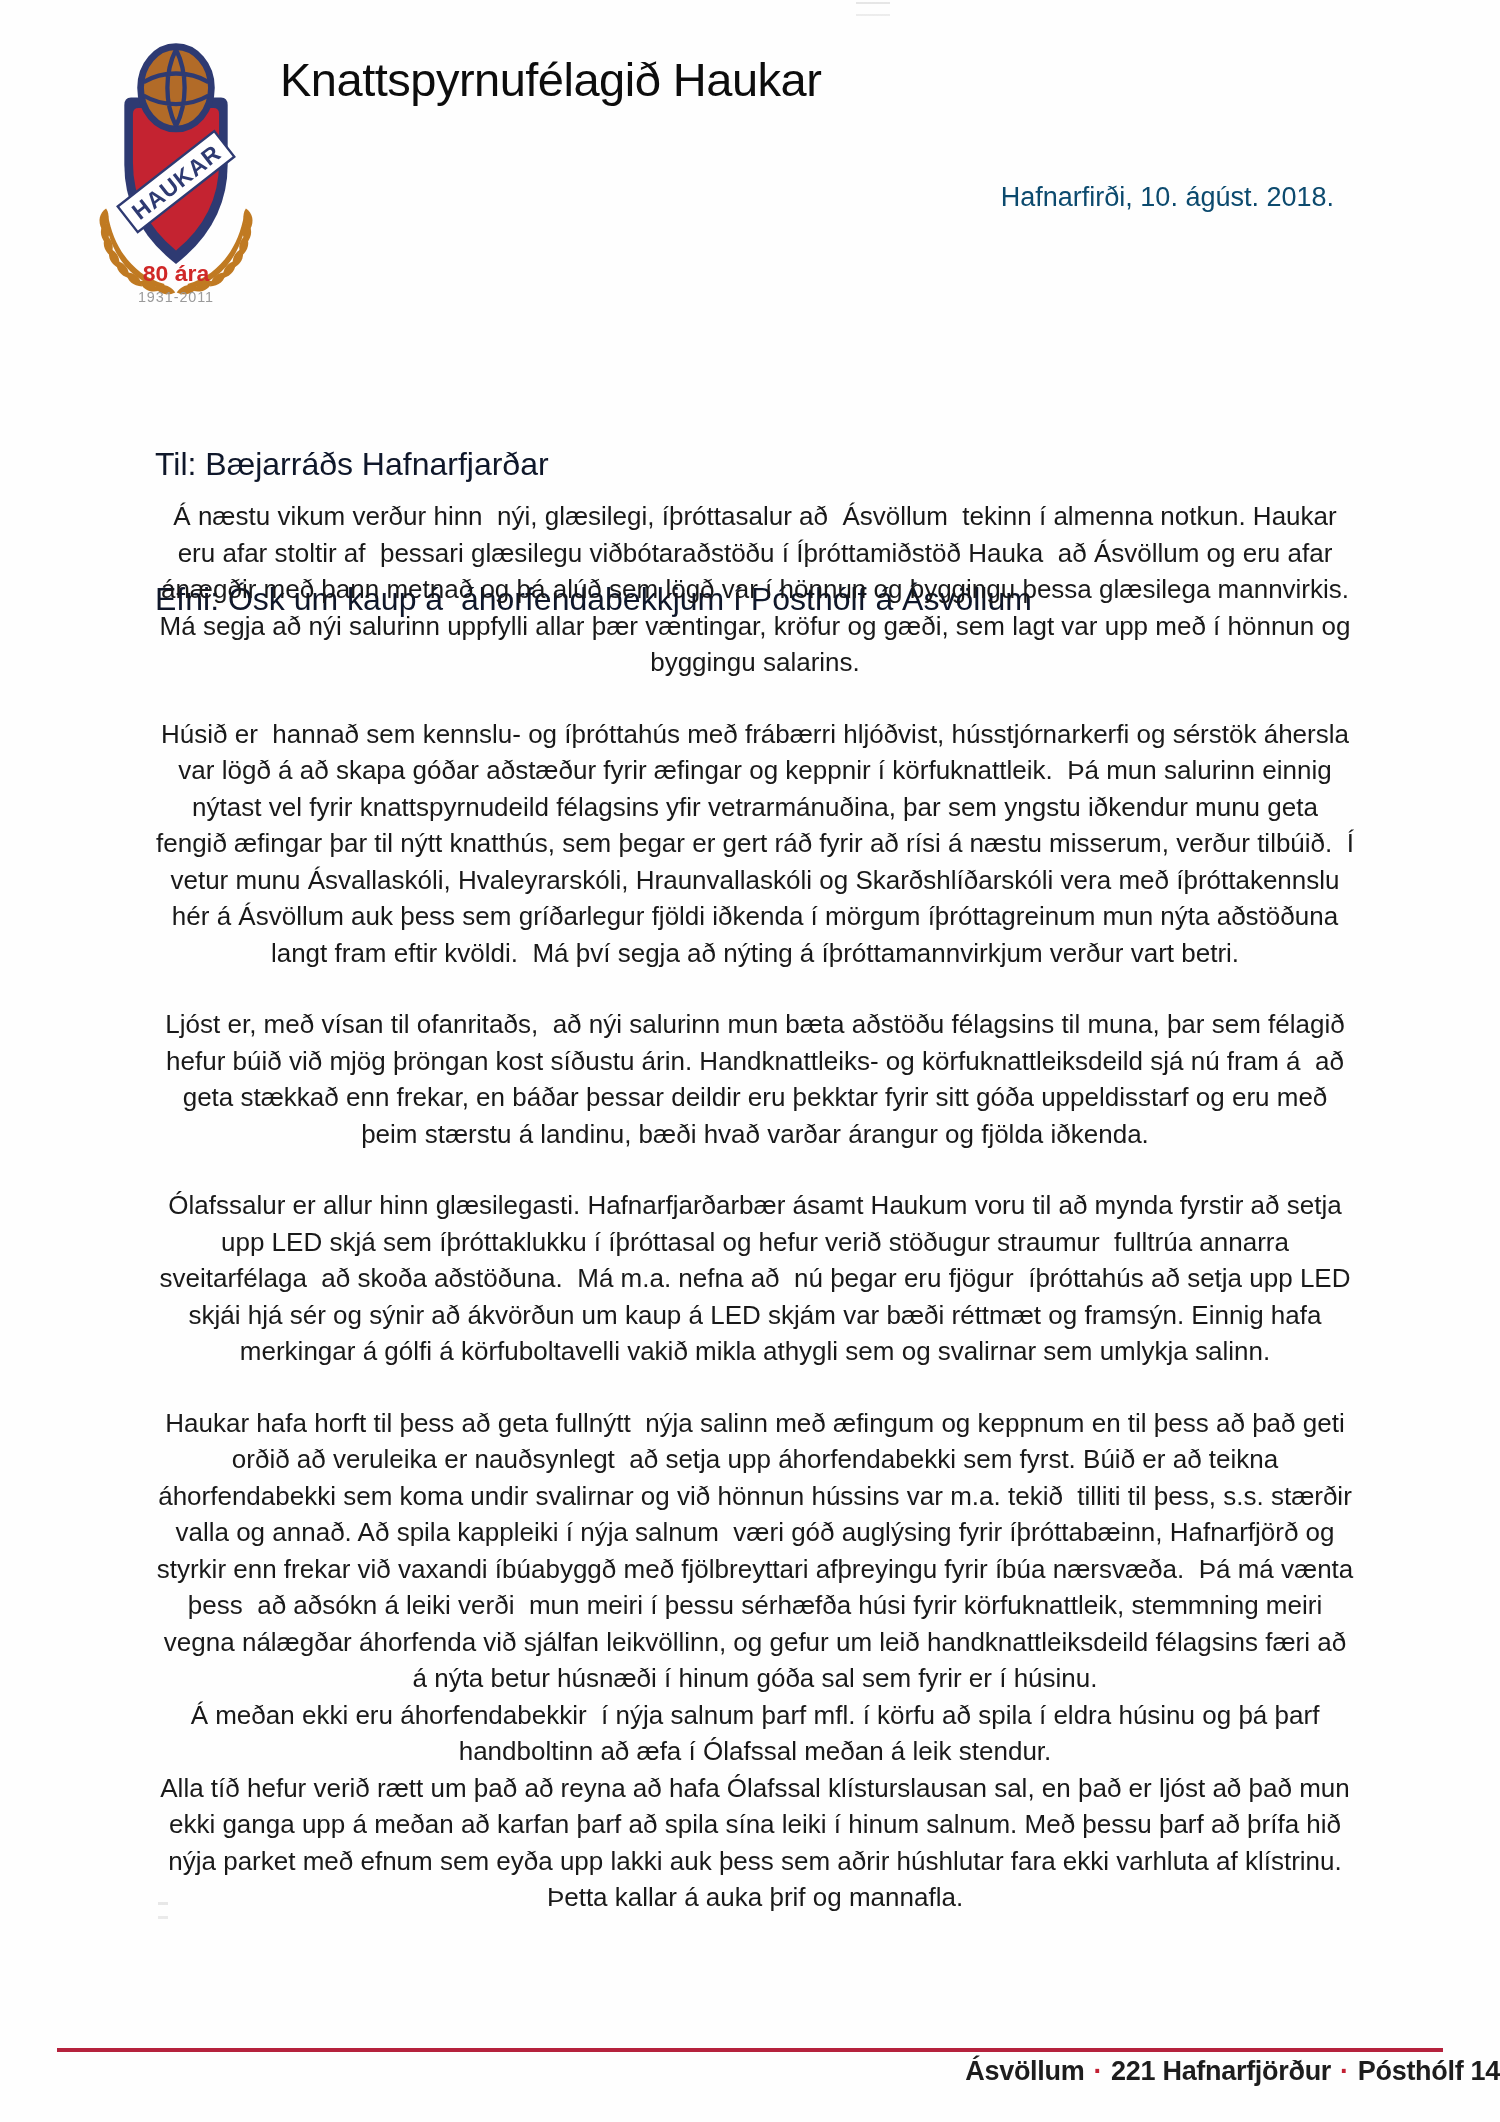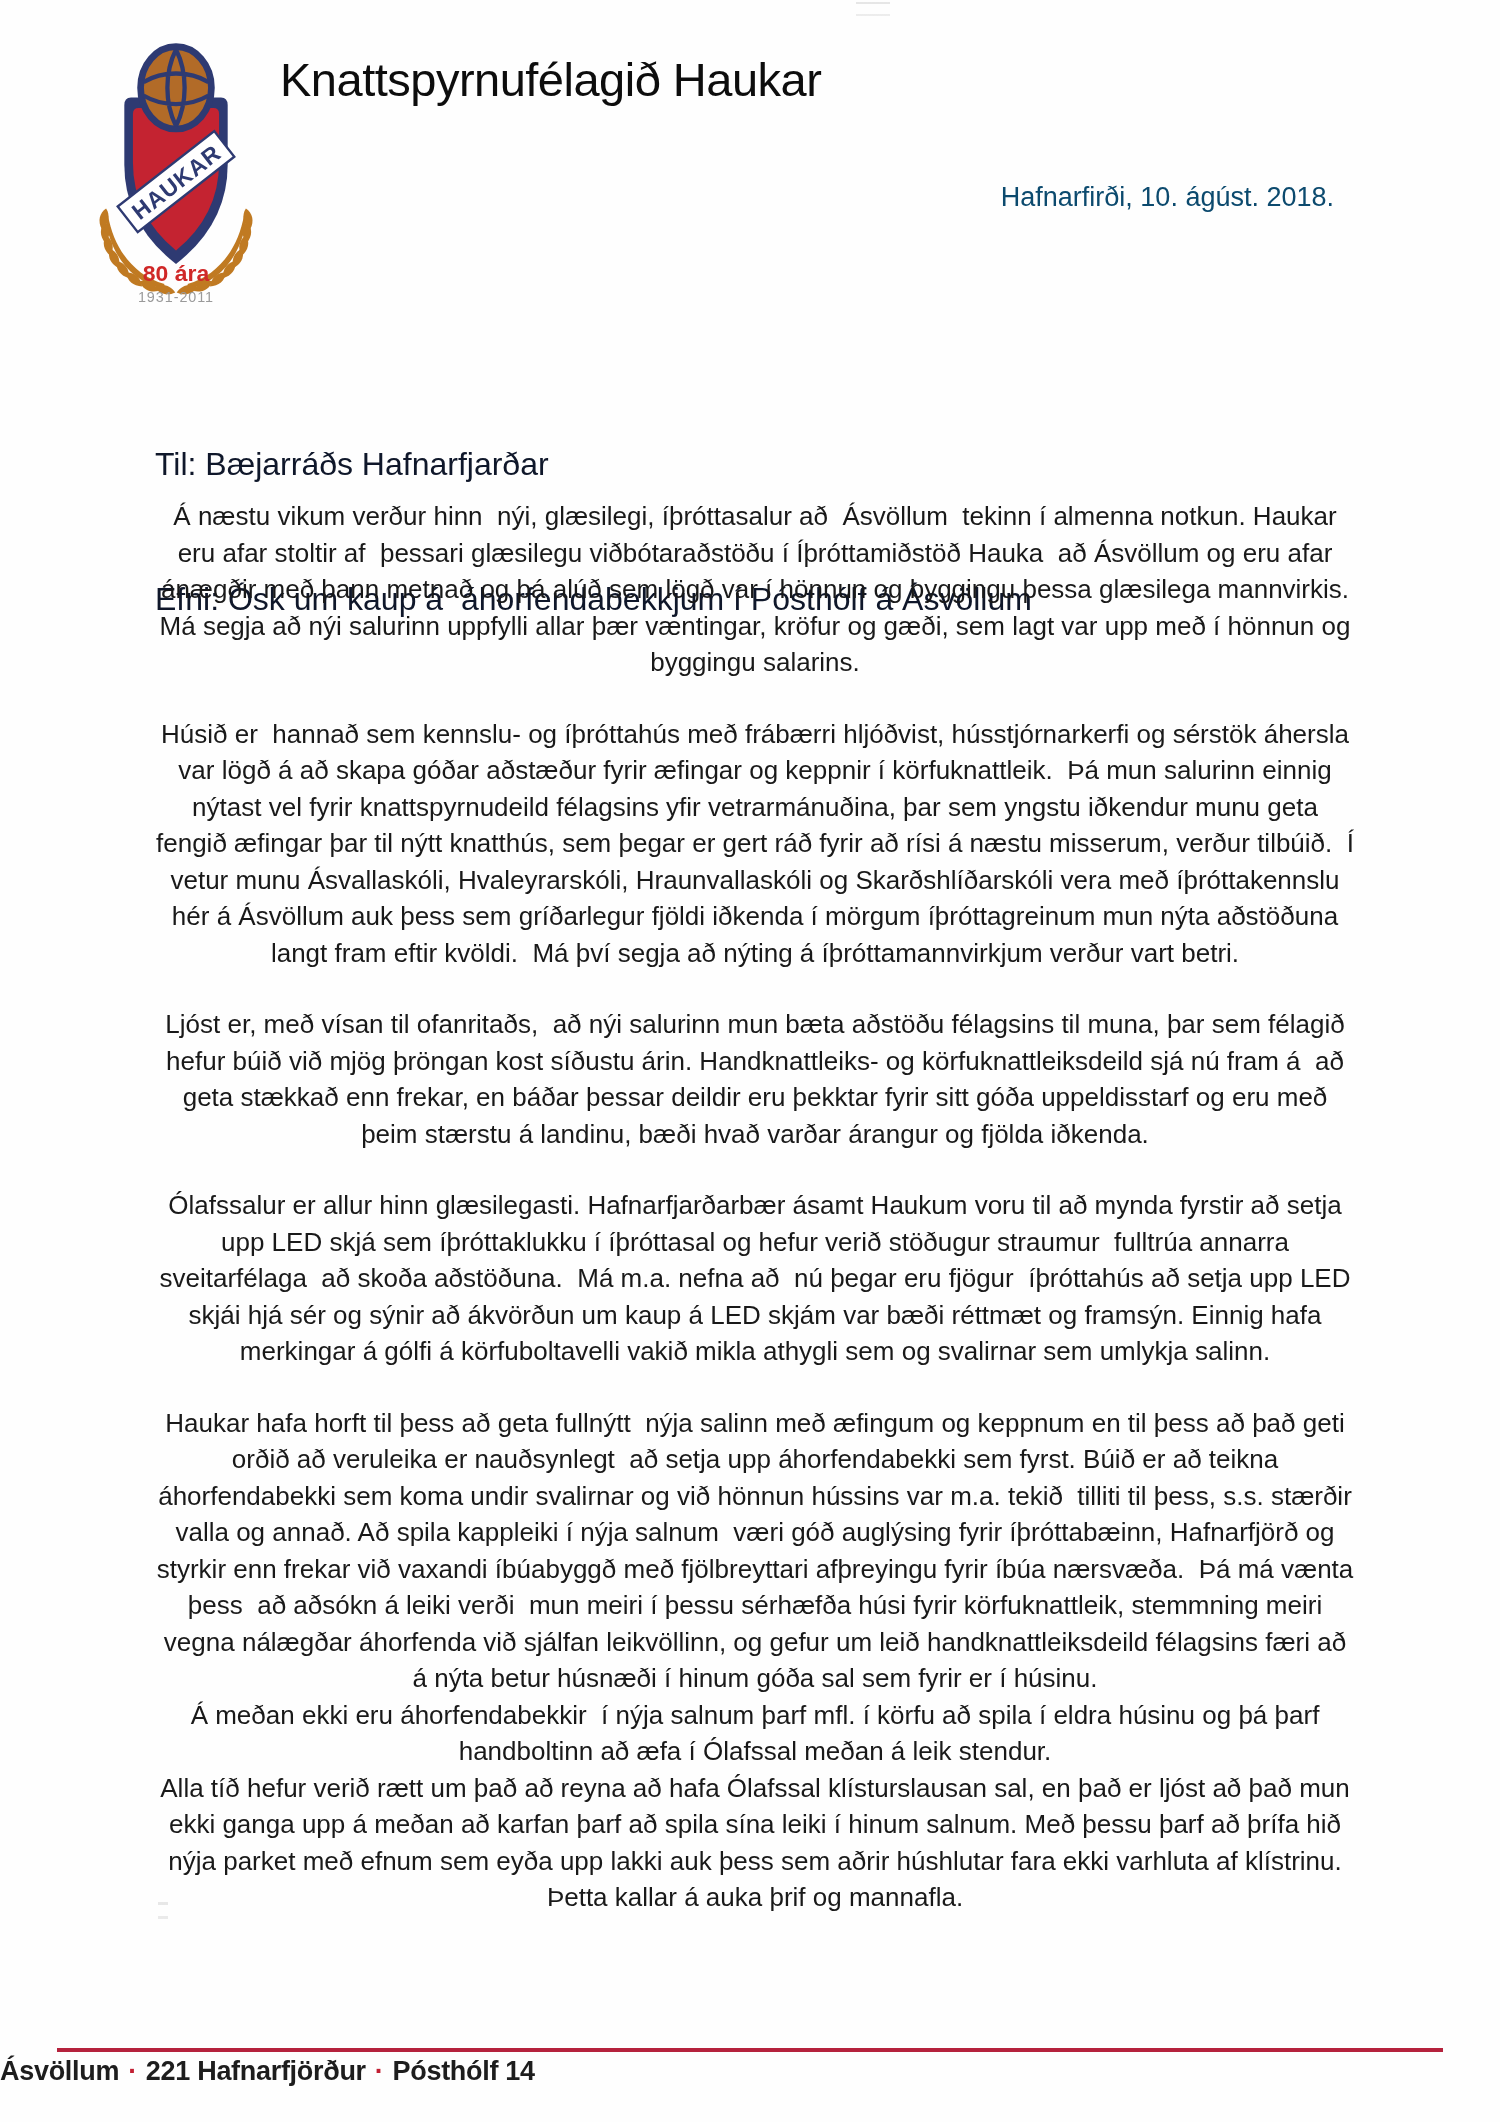--- a/index.html
+++ b/index.html
@@ -32,21 +32,21 @@
     font-size:26px; line-height:36.5px; color:#191919;
     text-align:center;
   }
   .letter-body p { margin:0 0 35px 0; white-space:pre-wrap; }
   .footer-rule {
     position:absolute; left:57px; top:2040px; width:1386px; height:4px;
     border:0;
   }
   .page-footer {
     position:absolute; left:0; top:2056px; width:100%;
-    text-align:left; font-size:27px; font-weight:bold;
+    text-align:right; font-size:27px; font-weight:bold;
     letter-spacing:-0.3px; color:#1d1d1d; white-space:nowrap;
   }
   .page-footer .sep { padding:0 9px; font-weight:bold; }
   .artifact-top {
     position:absolute; left:856px; top:2px; width:34px; height:30px;
     background:
       linear-gradient(180deg, rgba(140,140,140,.35) 0 2px, transparent 2px 12px,
                       rgba(150,150,150,.28) 12px 14px, transparent 14px);
     opacity:.6;
   }

